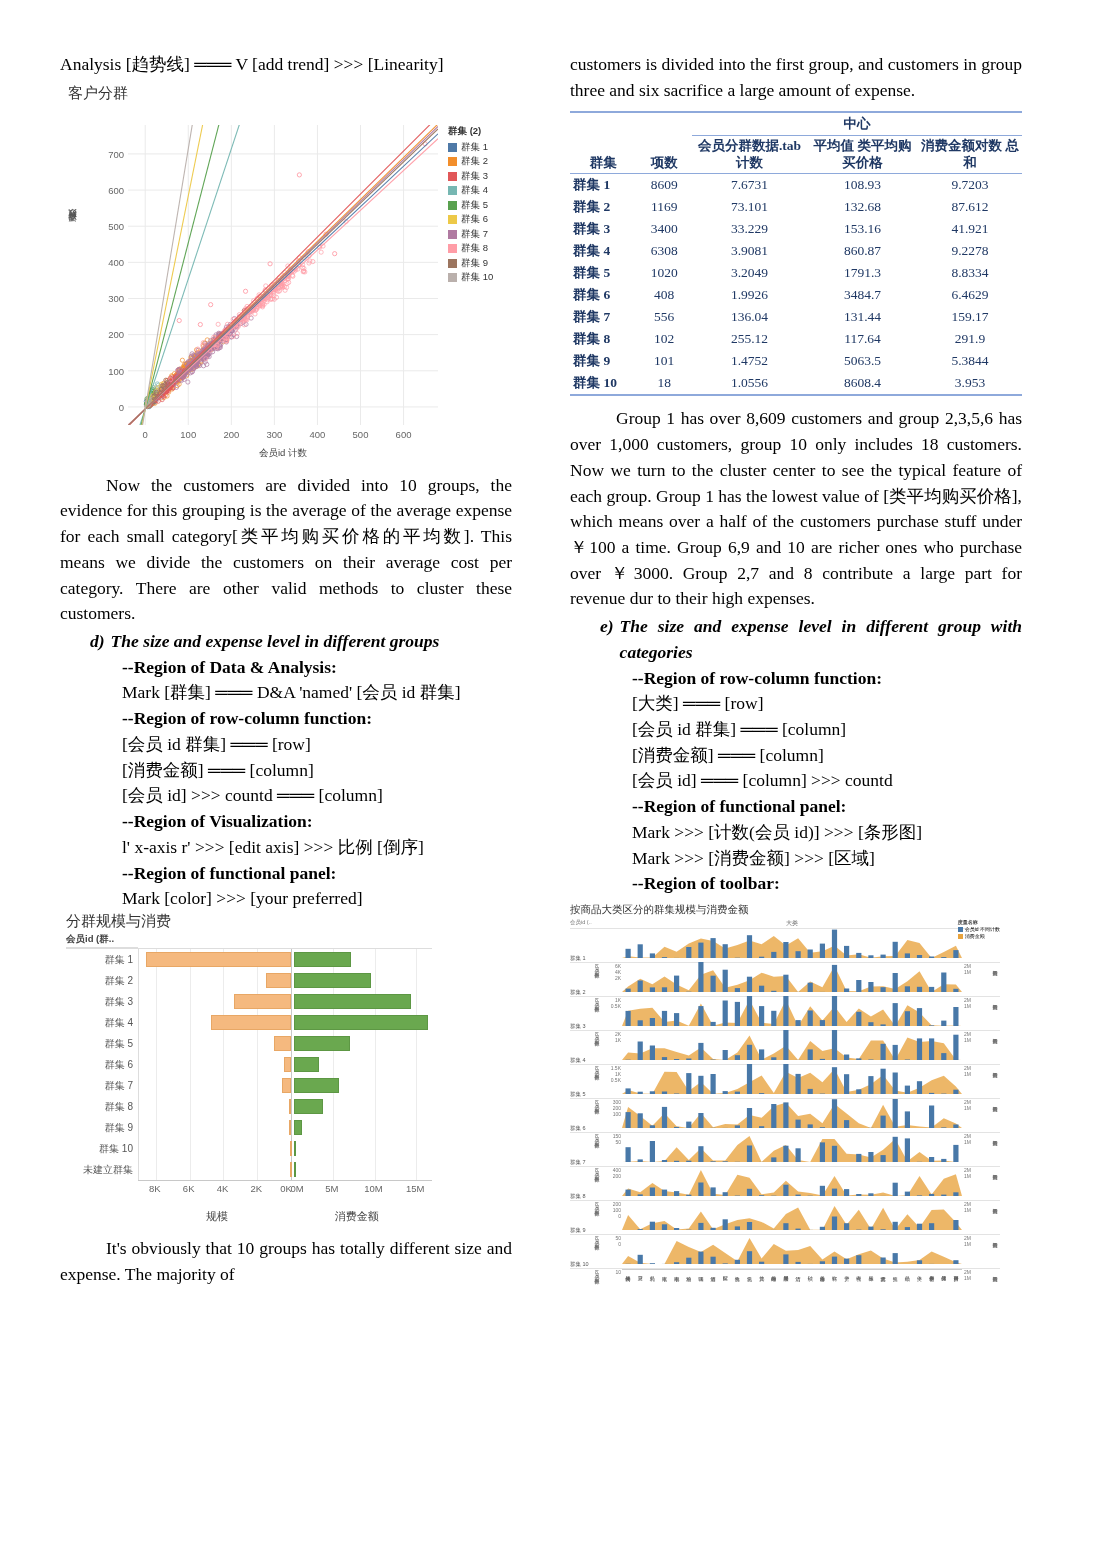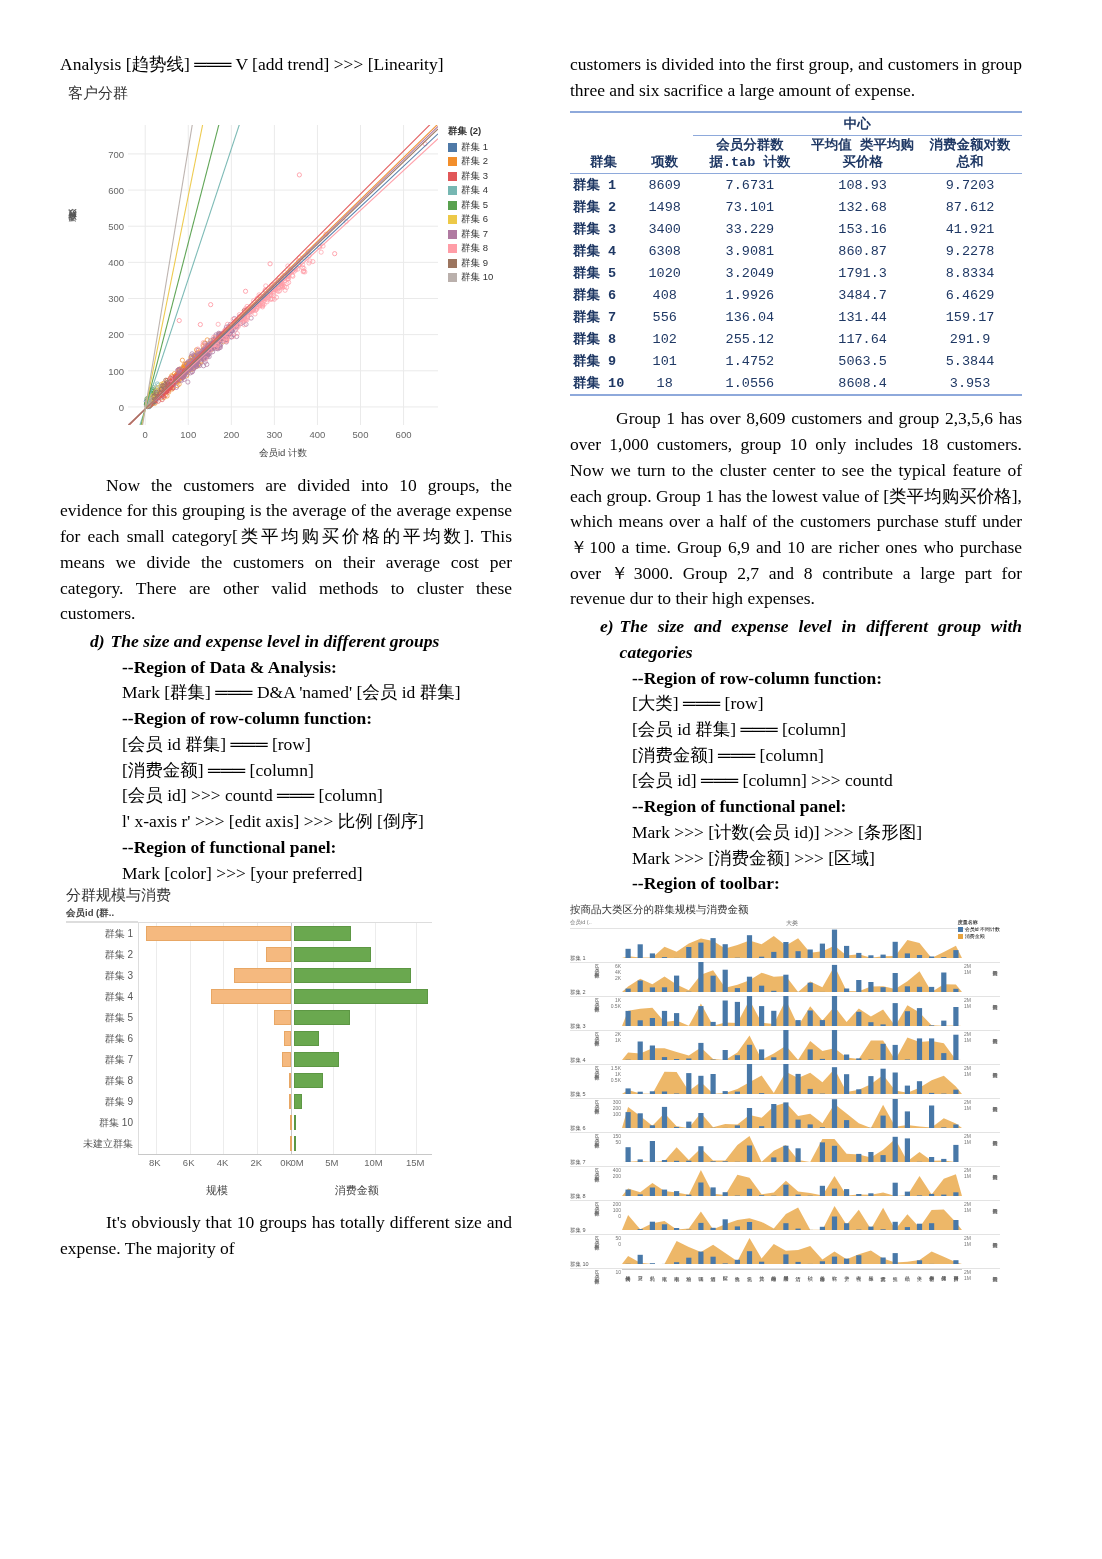--- a/index.html
+++ b/index.html
@@ -140,21 +140,21 @@
     margin-bottom: 1.5px;
   }
   .swatch { width: 9px; height: 9px; display: inline-block; }
   .legend-label { font-size: 9.5px; color: #333; }
 
   
   .tbl-wrap { margin-top: 8px; }
   table.center-tbl {
     border-collapse: collapse;
     width: 452px;
-    font-family: Liberation Mono, monospace;
+    font-family: Liberation Serif, serif;
     color: #1f3864;
     font-size: 13.5px;
   }
   table.center-tbl td, table.center-tbl th { padding: 2px 3px; }
   .tbl-topline { border-top: 2.5px solid #8ea9db; }
   .hdr-center {
     text-align: center;
     font-weight: bold;
     border-bottom: 1px solid #8ea9db;
     font-size: 13.5px;
@@ -1643,20 +1643,21 @@
         <span class="marker">d)</span>
         <span class="htext">The size and expense level in different groups</span>
       </div>
       <div class="sub-block" id="section-d-blocks">
           <div class="sub-head">--Region of Data &amp; Analysis:</div>
           <div class="sub-line">Mark [群集] ═══ D&amp;A 'named' [会员 id 群集]</div>
           <div class="sub-head">--Region of row-column function:</div>
           <div class="sub-line">[会员 id 群集] ═══ [row]</div>
           <div class="sub-line">[消费金额] ═══ [column]</div>
           <div class="sub-line">[会员 id] &gt;&gt;&gt; countd ═══ [column]</div>
+          <div class="sub-head">--Region of Visualization:</div>
           <div class="sub-line">l' x-axis r' &gt;&gt;&gt; [edit axis] &gt;&gt;&gt;  比例  [倒序]</div>
           <div class="sub-head">--Region of functional panel:</div>
           <div class="sub-line">Mark [color] &gt;&gt;&gt; [your preferred]</div>
         </div>
 
       <div class="barchart">
         <div class="bc-title">分群规模与消费</div>
         <div class="bc-colhead">会员id (群..</div>
         <div class="bc-body">
           <div class="bc-labels" id="bc-labels">
@@ -1772,21 +1773,21 @@
           <tbody id="cluster-tbody">
               <tr>
                 <td class="cl-name">群集 1</td>
                 <td class="num">8609</td>
                 <td class="num">7.6731</td>
                 <td class="num">108.93</td>
                 <td class="num">9.7203</td>
               </tr>
               <tr>
                 <td class="cl-name">群集 2</td>
-                <td class="num">1498</td>
+                <td class="num">1169</td>
                 <td class="num">73.101</td>
                 <td class="num">132.68</td>
                 <td class="num">87.612</td>
               </tr>
               <tr>
                 <td class="cl-name">群集 3</td>
                 <td class="num">3400</td>
                 <td class="num">33.229</td>
                 <td class="num">153.16</td>
                 <td class="num">41.921</td>

